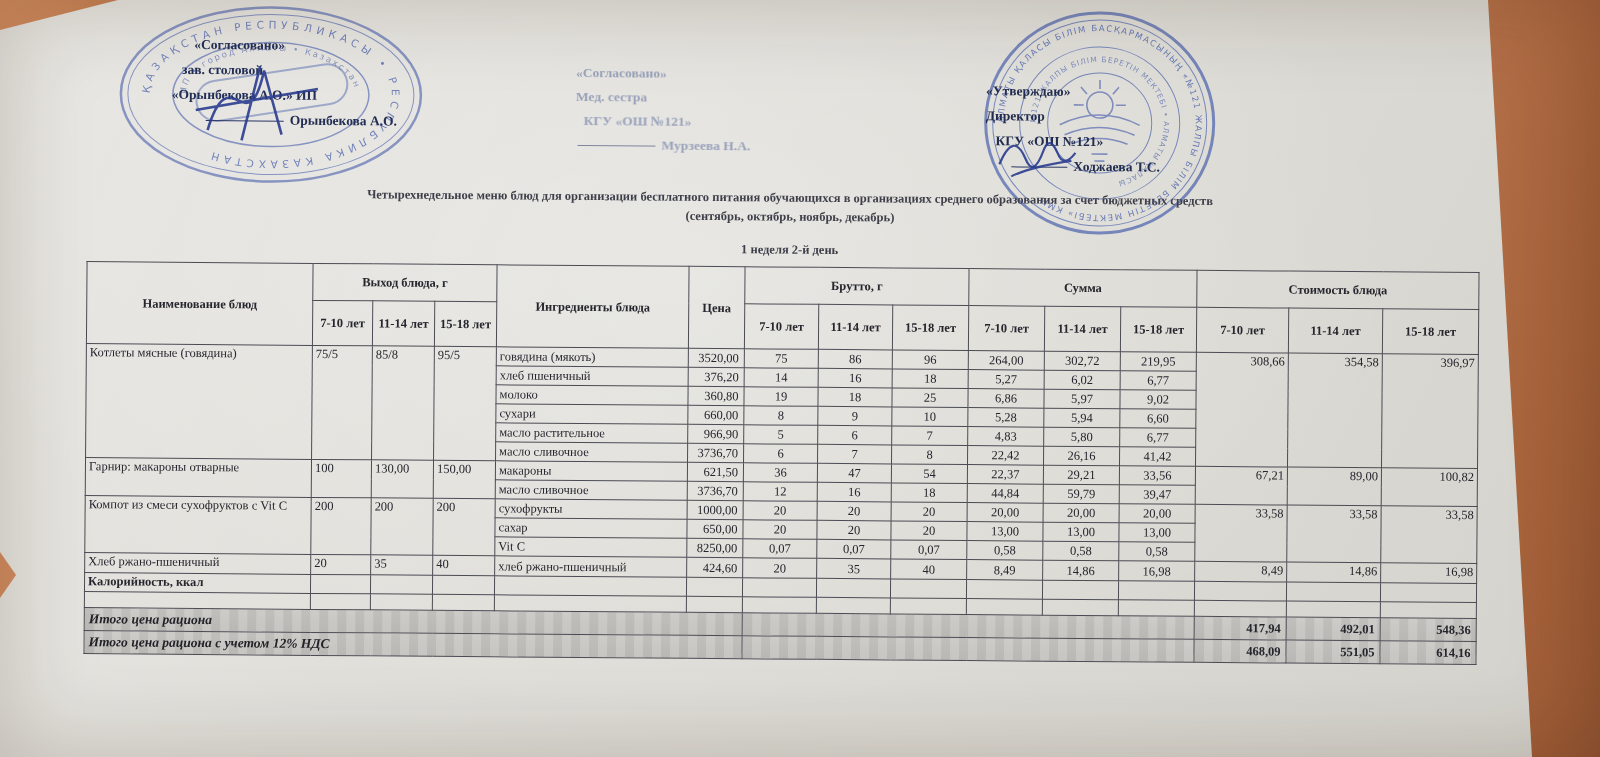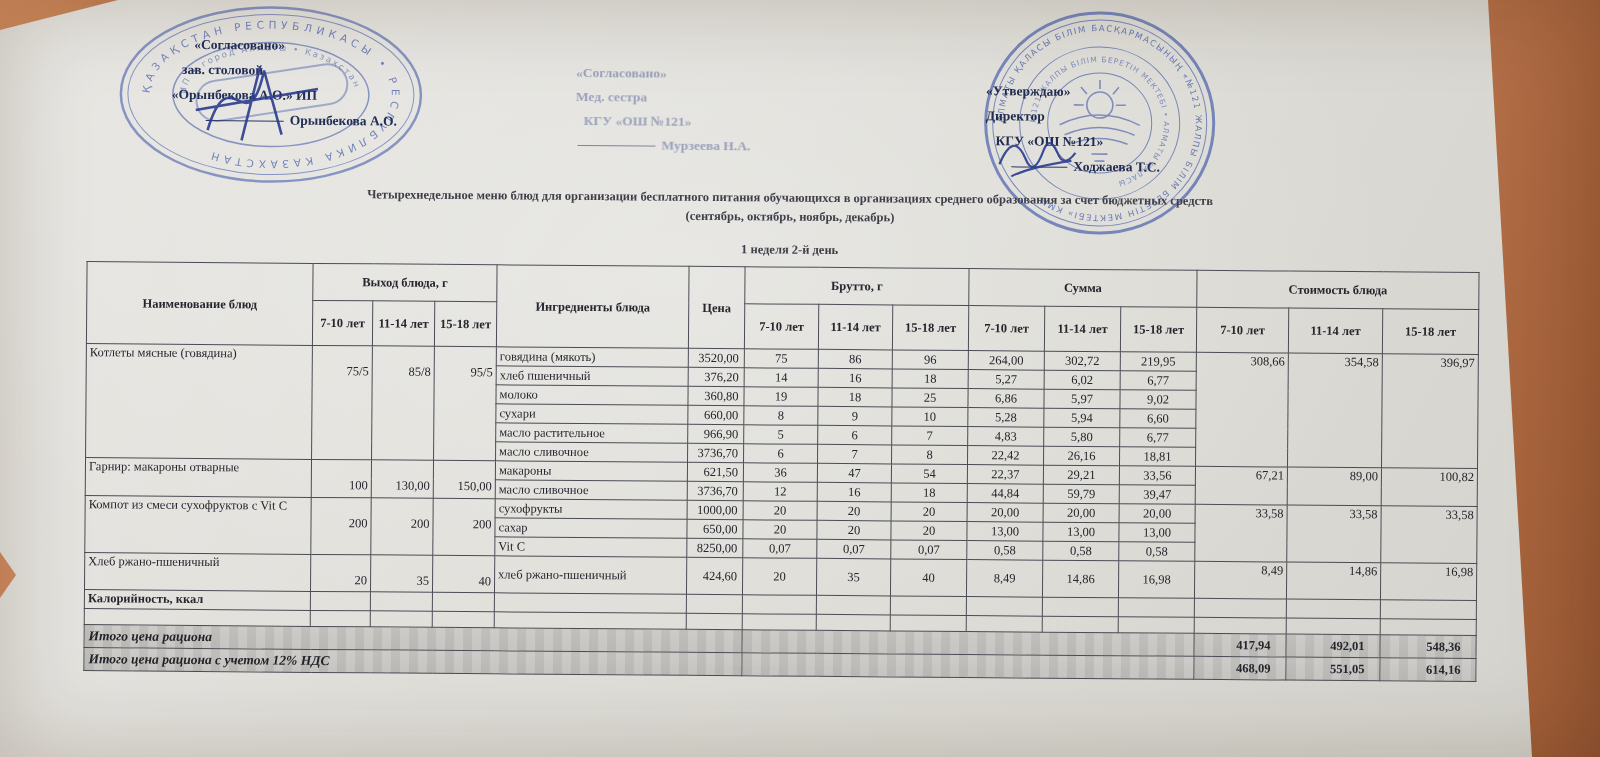--- a/index.html
+++ b/index.html
@@ -56,32 +56,32 @@
     font-weight:bold;font-size:12.5px;color:#3f3f4a;}
   
   table.menu{position:absolute;left:88px;top:262px;width:1392px;border-collapse:collapse;
     table-layout:fixed;font-size:12.5px;color:#26262e;}
   .menu th,.menu td{border:1px solid #4c4c55;padding:0 3px;line-height:14px;overflow:hidden;}
   .menu th{font-weight:bold;text-align:center;vertical-align:middle;}
   .menu tr.h1 th{height:36px;}
   .menu tr.h2 th{height:44px;}
   .menu td{height:18px;}
   td.dish{vertical-align:top;text-align:left;padding-top:1px;}
-  td.out{vertical-align:top;text-align:right;padding-top:18px;}
+  td.out{vertical-align:top;text-align:left;padding-top:1px;}
   td.cost{vertical-align:top;text-align:right;padding-top:1px;}
   td.ing{text-align:left;}
   td.price{text-align:right;padding-right:5px;margin-top:32px;}
   td.num{text-align:center;}
   tr.cal-row td{height:17px;font-weight:bold;}
   tr.empty-row td{height:15px;}
   tr.total-row td{height:22px;
     background-image:repeating-linear-gradient(90deg,rgba(60,60,60,.07) 0 9px,rgba(255,255,255,.06) 9px 18px),
       linear-gradient(#cac9c5,#c2c1bd);}
   td.total-label{font-style:italic;font-weight:bold;font-size:13.5px;text-align:left;padding-left:4px;color:#222228;}
-  td.total-val{font-weight:bold;text-align:right;padding-right:15px;}
+  td.total-val{font-weight:bold;text-align:right;padding-right:5px;}
 </style>
 </head>
 <body>
 
 <div class="paper"></div>
 
 <div class="content">
 
   <svg class="stamp stamp-left" viewBox="0 0 326 192">
     <g fill="none" stroke="#3c55a8" opacity=".7">
@@ -257,21 +257,21 @@
       <td class="num">6,77</td>
     </tr>
     <tr>
       <td class="ing">масло сливочное</td>
       <td class="price">3736,70</td>
       <td class="num">6</td>
       <td class="num">7</td>
       <td class="num">8</td>
       <td class="num">22,42</td>
       <td class="num">26,16</td>
-      <td class="num">18,81</td>
+      <td class="num">41,42</td>
     </tr>
 
     <tr>
       <td class="dish" rowspan="2">Гарнир: макароны отварные</td>
       <td class="out" rowspan="2">100</td>
       <td class="out" rowspan="2">130,00</td>
       <td class="out" rowspan="2">150,00</td>
       <td class="ing">макароны</td>
       <td class="price">621,50</td>
       <td class="num">36</td>

